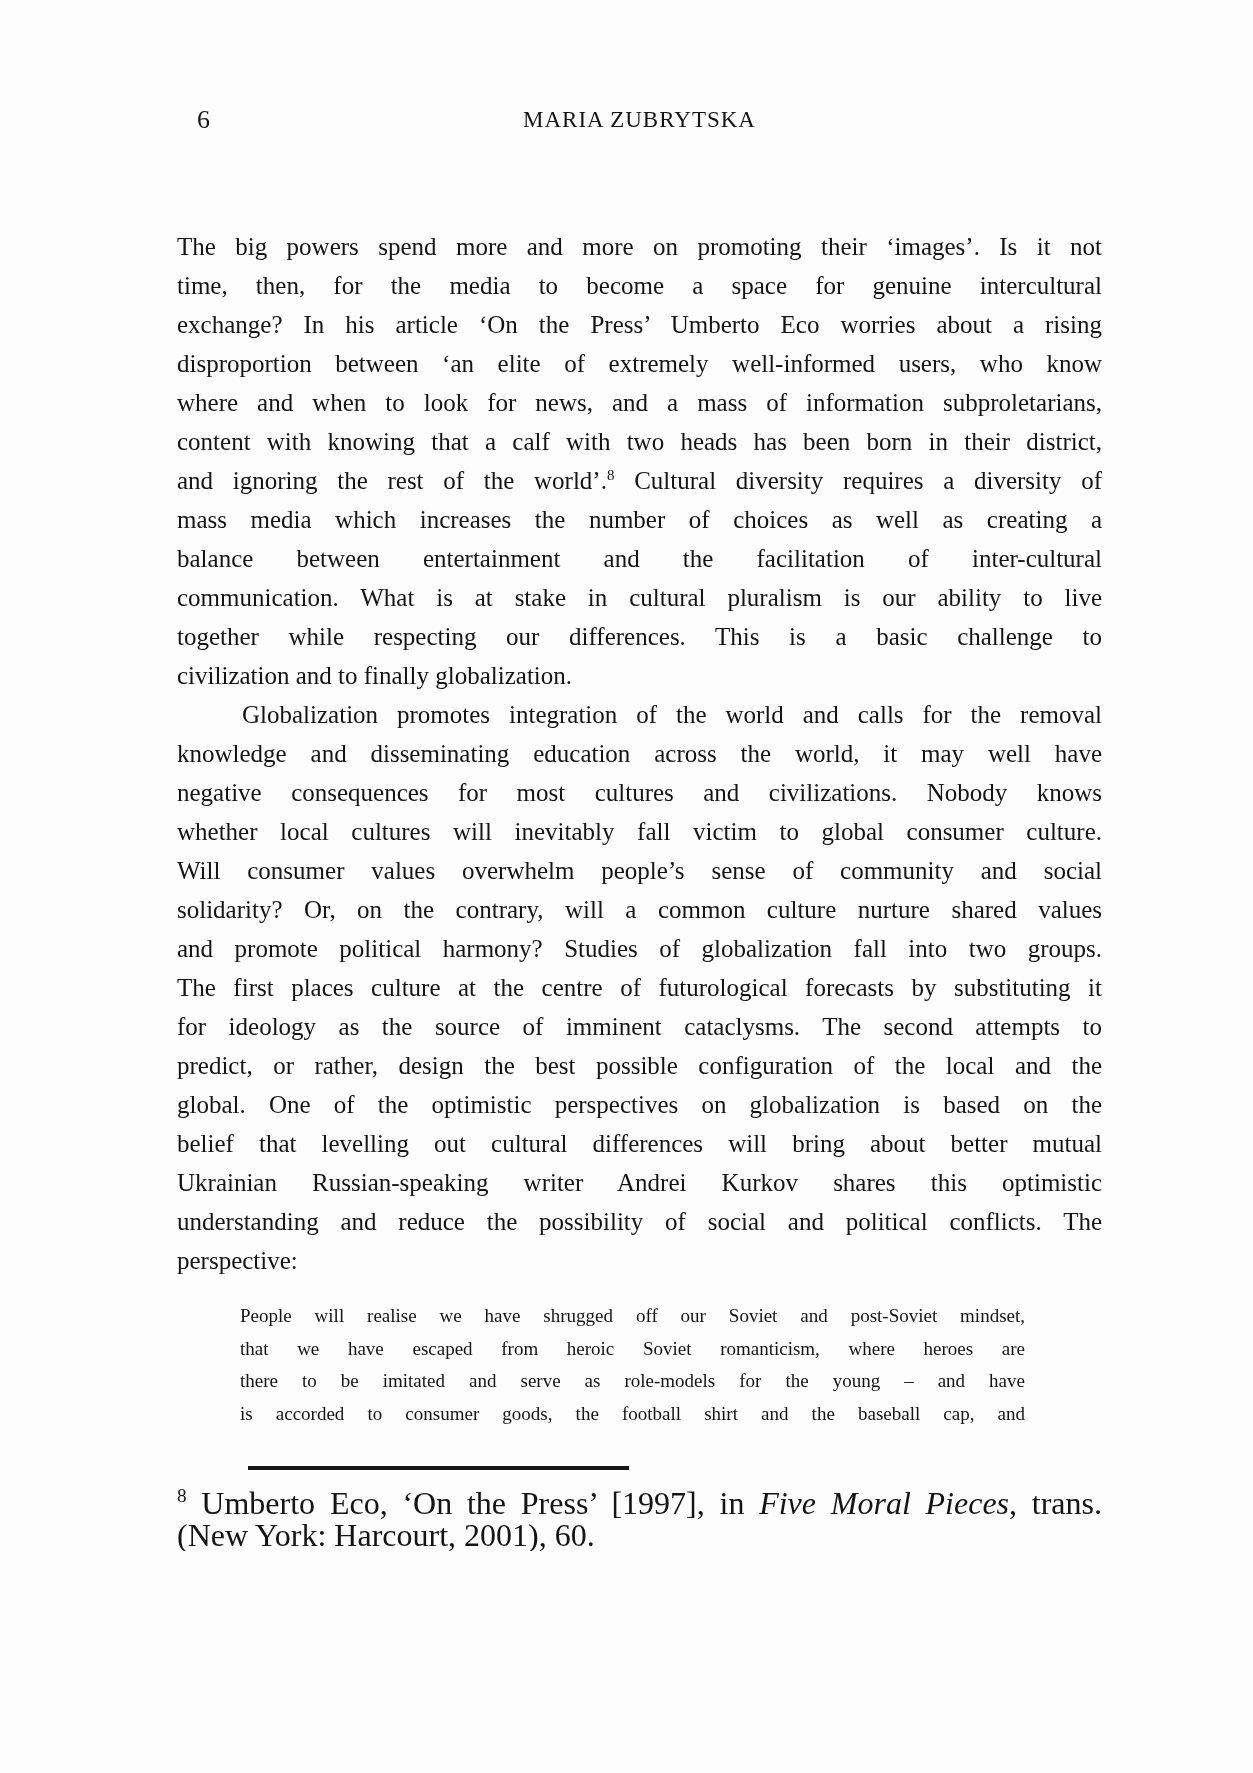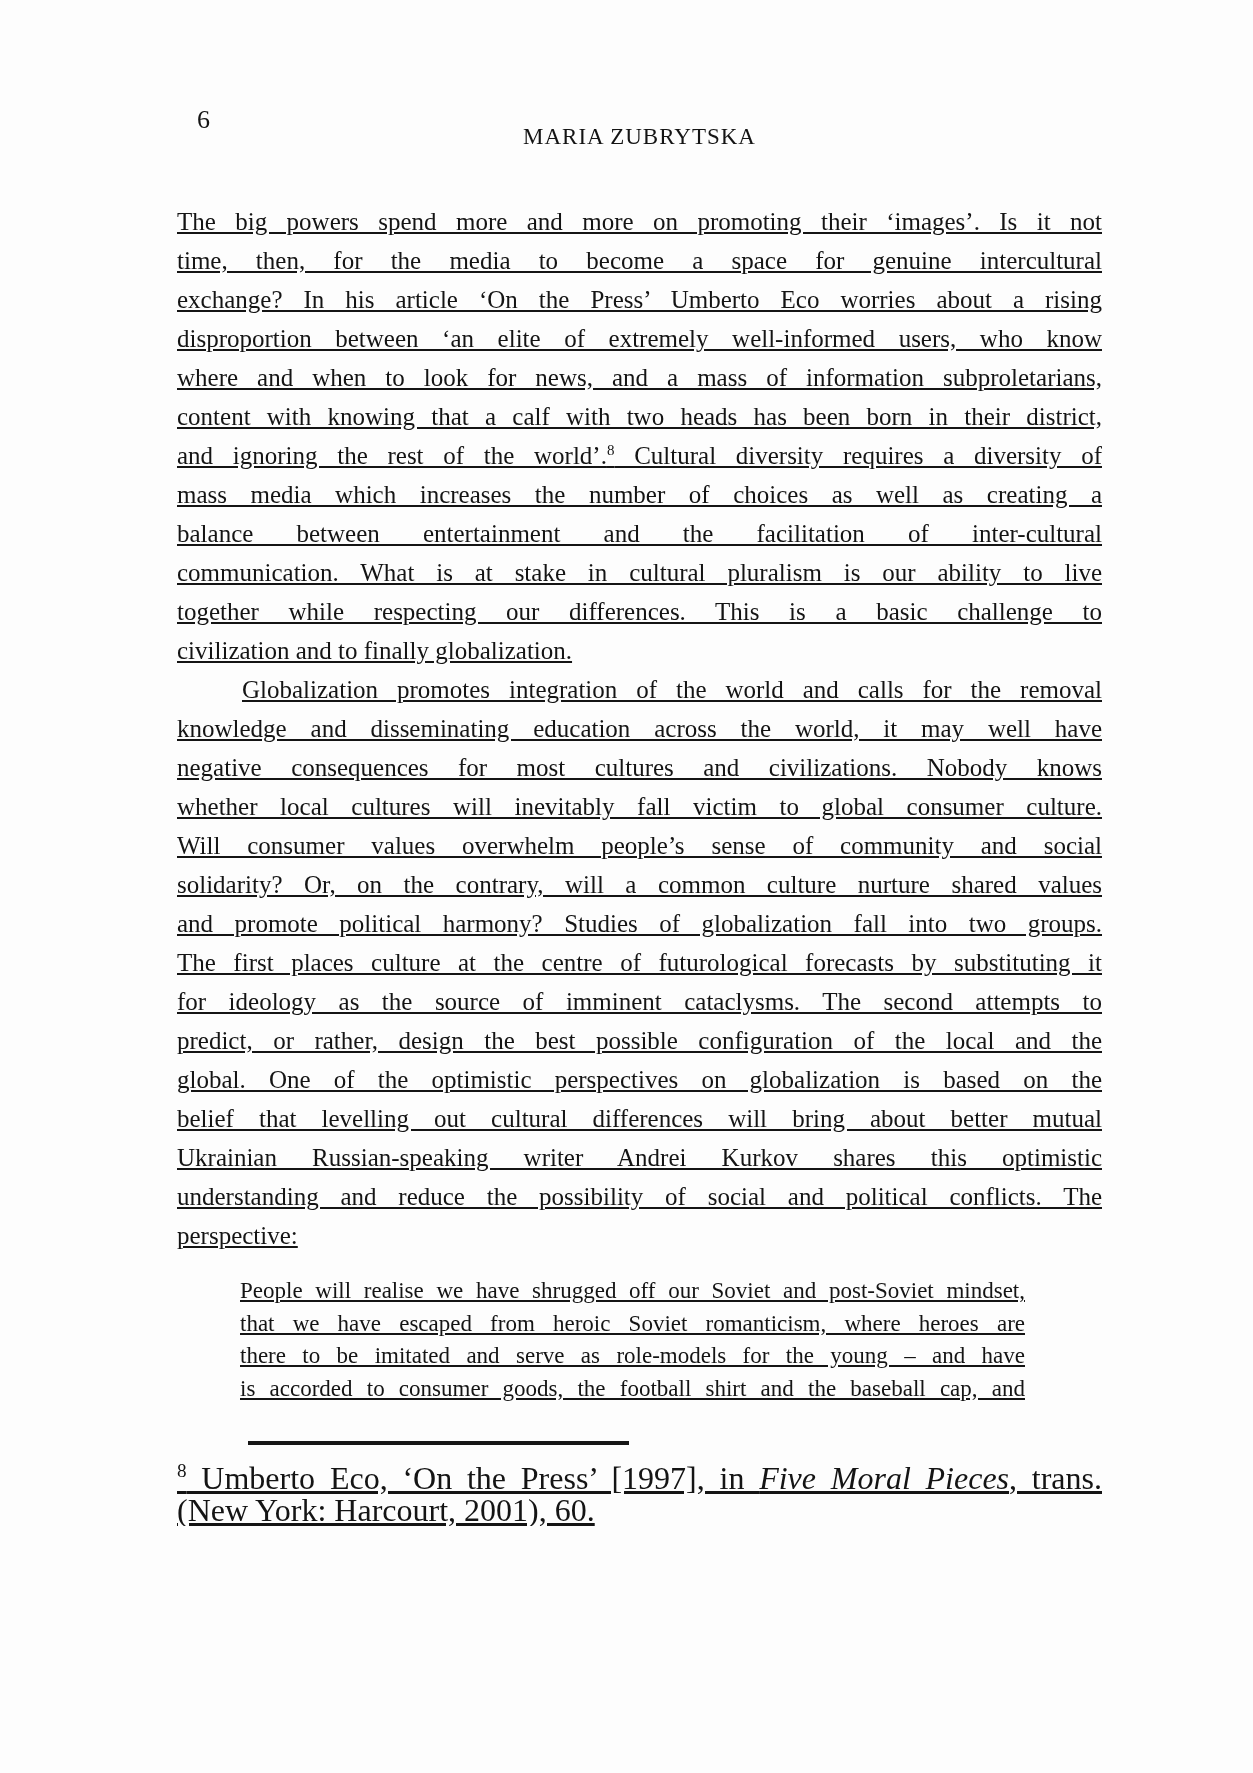--- a/index.html
+++ b/index.html
@@ -13,37 +13,37 @@
     font-family: "Liberation Serif", "DejaVu Serif", serif;
     padding: 104px 151px 0 177px;
     overflow: hidden;
   }
   .running-header { position: relative; height: 32px; line-height: 32px; }
   .page-num {
     position: absolute; left: 20px; top: 0;
     font-size: 26px;
   }
   .running-title {
-    position: absolute; left: 0; right: 0; top: 17px;
+    position: absolute; left: 0; right: 0; top: 0;
     text-align: center;
     font-size: 23px;
     letter-spacing: 1px;
   }
-  .body-text { margin-top: 66px; text-decoration: underline; }
+  .body-text { margin-top: 91px; }
   .tline {
     text-align: justify;
     text-align-last: justify;
     overflow: hidden;
     white-space: normal;
   }
   .tline.lastline { text-align-last: left; }
   .tline.indent { text-indent: 65px; }
   .body-line { font-size: 25px; line-height: 39px; height: 39px; }
   .quote { margin: 20px 77px 0 63px; padding: 0; }
-  .quote-line { font-size: 23px; line-height: 32.5px; height: 32.5px; }
+  .quote-line { font-size: 19px; line-height: 32.5px; height: 32.5px; }
   .footnote-sep {
     margin: 36px 0 0 71px;
     width: 381px; height: 4px;
     background: #161616;
   }
   .footnote { margin-top: 17px; }
   .footnote-line { font-size: 32px; line-height: 32px; height: 32px; }
   .sup { vertical-align: super; font-size: 0.6em; line-height: 0; }
   .italic { font-style: italic; }
 </style>

